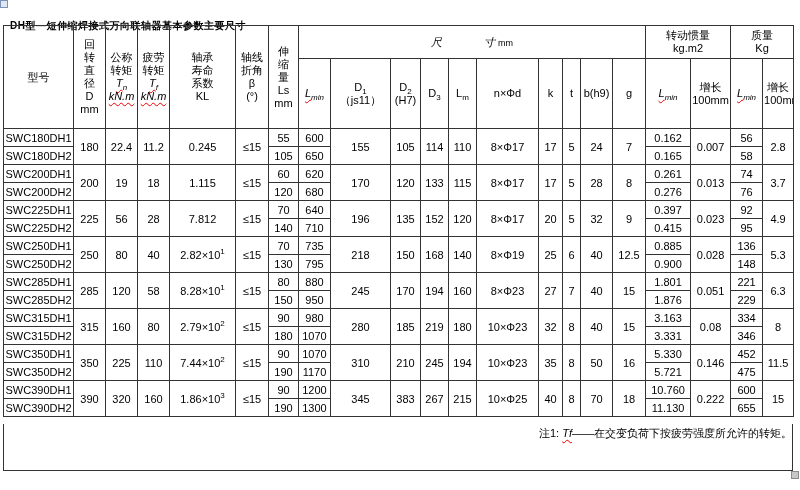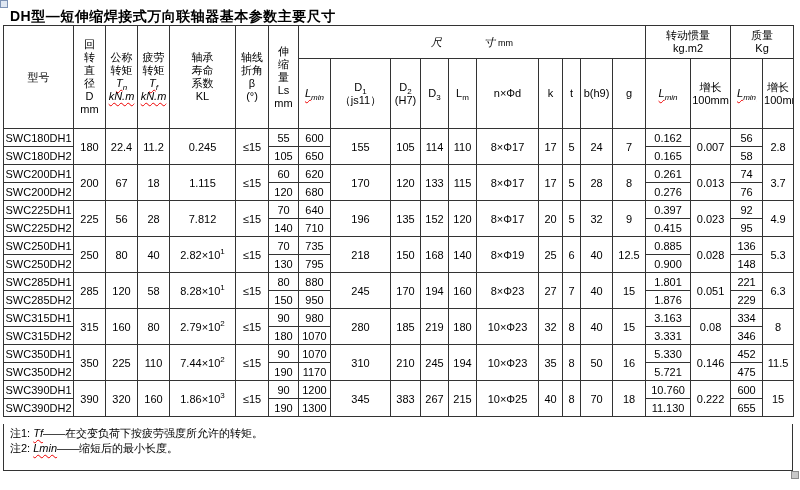--- a/index.html
+++ b/index.html
@@ -8,22 +8,22 @@
     width: 800px; height: 490px; background: #fff; overflow: hidden;
     font-family: "Liberation Sans", "DejaVu Sans", sans-serif;
     color: #000;
   }
   .page { position: relative; width: 800px; height: 490px; }
   .anchor-icon {
     position: absolute; left: 0; top: 0; width: 8px; height: 8px;
     border: 1px solid #7d93b5; background: #dfe7f2;
   }
   .doc-title {
-    position: absolute; left: 10px; top: 8px;
-    font-size: 14px; font-weight: bold; letter-spacing: 0.5px;
+    position: absolute; left: 10px; top: 19px;
+    font-size: 10px; font-weight: bold; letter-spacing: 0.5px;
     white-space: nowrap;
   }
   table.params {
     position: absolute; left: 3px; top: 25px;
     width: 790px; table-layout: fixed;
     border-collapse: collapse; font-size: 11px;
   }
   table.params th, table.params td {
     border: 1px solid #333; padding: 0 1px;
     text-align: center; vertical-align: middle;
@@ -41,21 +41,21 @@
     text-decoration-color: #e00;
     text-decoration-thickness: 1px;
     text-underline-offset: 2px;
     font-style: italic;
   }
   .spread { letter-spacing: 42px; margin-right: -42px; font-style: italic; }
   .unit { font-size: 9px; }
   .notes-box {
     position: absolute; left: 3px; top: 424px; width: 790px; height: 47px;
     border: 1px solid #333; border-top: none;
-    padding: 2px 0 0 6px; font-size: 11px; line-height: 15px;
+    padding: 2px 0 0 6px; font-size: 11px; line-height: 15px; text-align: right;
   }
   .resize-handle {
     position: absolute; left: 791px; top: 471px; width: 8px; height: 8px;
     background: #c8c8c8; border: 1px solid #8a8a8a;
   }
 </style>
 </head>
 <body>
 
 <div class="page">
@@ -148,21 +148,21 @@
         <tr>
           <td class="model">SWC180DH2</td>
           <td>105</td>
           <td>650</td>
           <td>0.165</td>
           <td>58</td>
         </tr>
         <tr>
           <td class="model">SWC200DH1</td>
           <td rowspan="2">200</td>
-          <td rowspan="2">67</td>
+          <td rowspan="2">19</td>
           <td rowspan="2">18</td>
           <td rowspan="2">1.115</td>
           <td rowspan="2">≤15</td>
           <td>60</td>
           <td>620</td>
           <td rowspan="2">170</td>
           <td rowspan="2">120</td>
           <td rowspan="2">133</td>
           <td rowspan="2">115</td>
           <td rowspan="2">8×Φ17</td>
@@ -360,18 +360,17 @@
           <td>190</td>
           <td>1300</td>
           <td>11.130</td>
           <td>655</td>
         </tr>
       </tbody>
   </table>
 
   <div class="notes-box">
     <div>注1: <span class="sq">Tf</span>——在交变负荷下按疲劳强度所允许的转矩。</div>
-    <div>注2: <span class="sq">Lmin</span>——缩短后的最小长度。</div>
   </div>
 
   <div class="resize-handle"></div>
 
 </div>
 
 </body></html>

